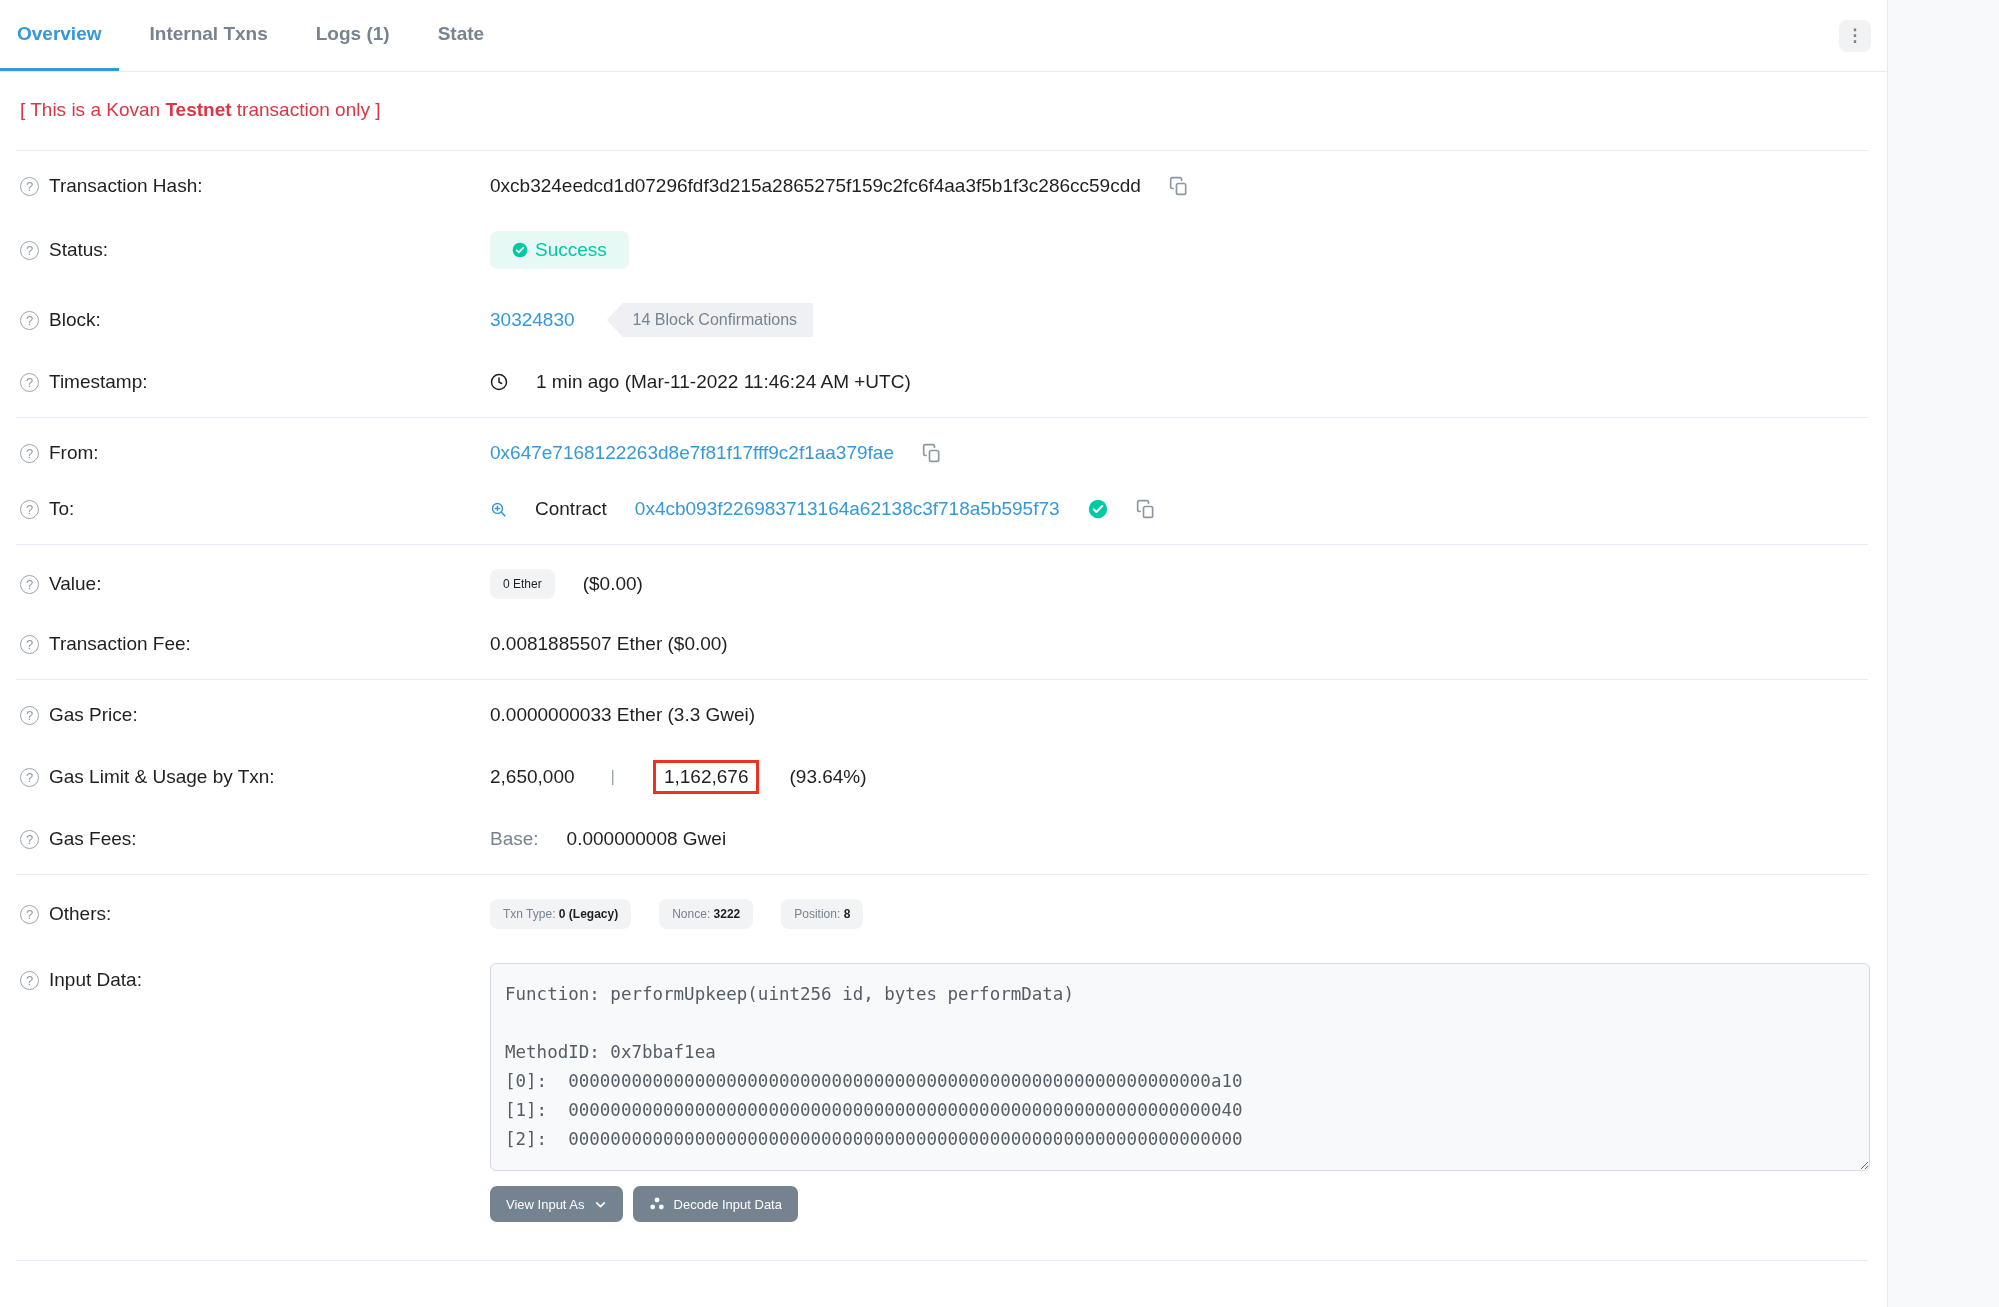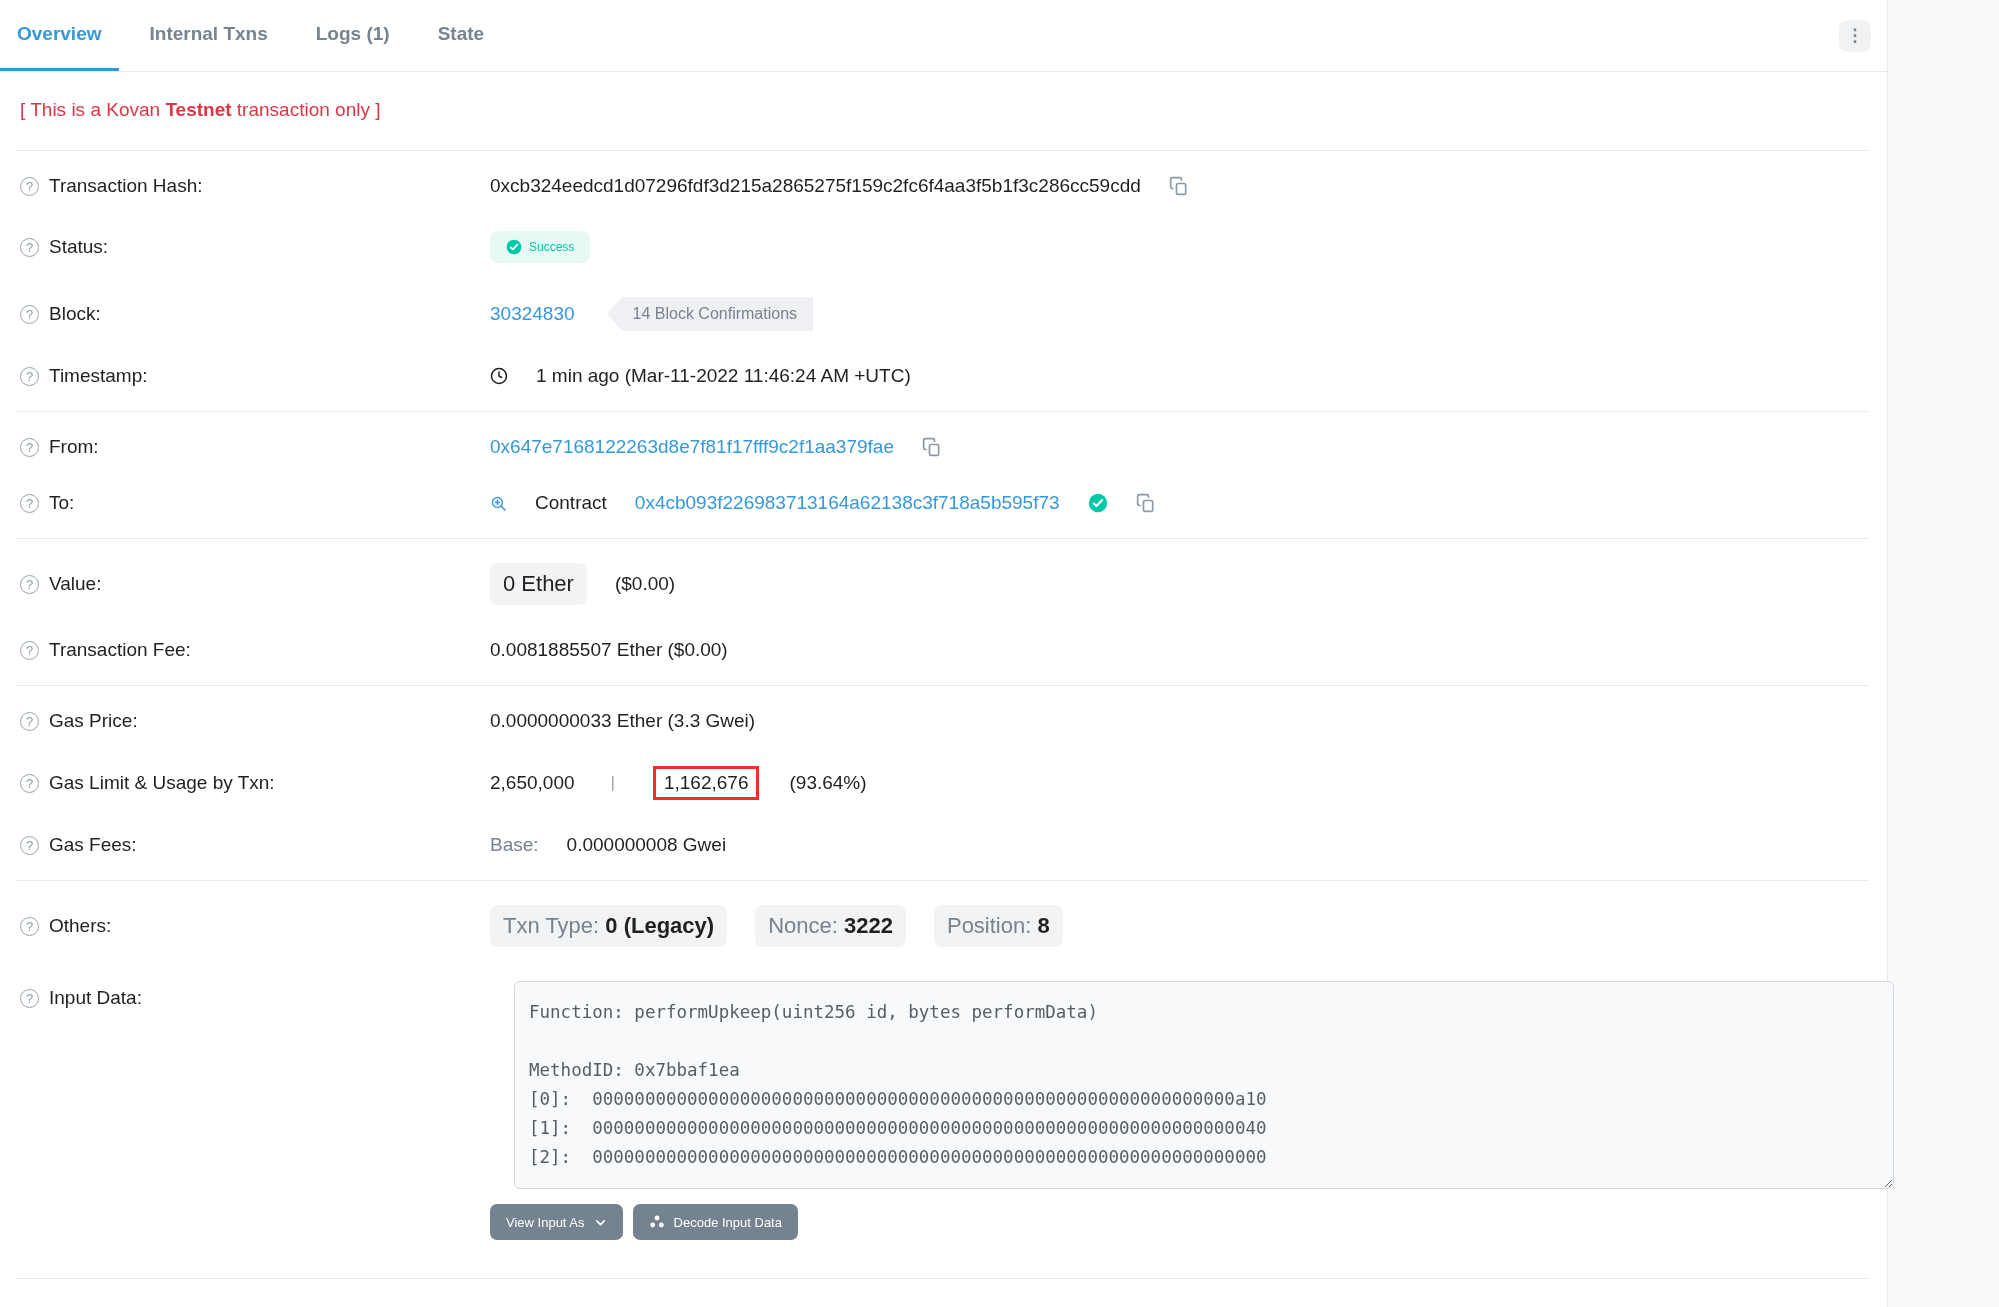--- a/index.html
+++ b/index.html
@@ -32,35 +32,35 @@
   .value-col{flex:1;display:flex;align-items:center;gap:28px;}
   .row.top-align{align-items:flex-start;}
   .row.top-align .label-col{padding-top:6px;}
 
   .help{width:19px;height:19px;flex:none;border:1px solid #9aa6b0;border-radius:50%;color:#8c98a4;
         font-size:13px;display:inline-flex;align-items:center;justify-content:center;cursor:pointer;}
   .link{color:var(--accent);text-decoration:none;cursor:pointer;}
   .icon-btn{background:none;border:none;padding:0;cursor:pointer;display:inline-flex;align-items:center;}
 
   .badge-success{display:inline-flex;align-items:center;gap:7px;background:var(--success-bg);
-        color:var(--success);padding:8px 16px;border-radius:8px;font-size:12px;}
+        color:var(--success);padding:8px 22px;border-radius:8px;font-size:19px;}
   .badge-confirm{background:#eef0f3;color:var(--muted);font-size:16px;padding:8px 16px 8px 26px;
         clip-path:polygon(16px 0,100% 0,100% 100%,16px 100%,0 50%);margin-left:4px;}
-  .badge-gray{background:var(--badge-bg);border-radius:8px;padding:8px 13px;font-size:22px;text-align:right;}
+  .badge-gray{background:var(--badge-bg);border-radius:8px;padding:8px 13px;font-size:12px;text-align:right;}
   .badge-gray .blabel{color:var(--muted);}
   .badge-gray .bval{font-weight:700;color:var(--text);}
 
   .sep-pipe{color:#9aa4ad;font-size:17px;margin:0 8px;}
   .red-box{border:3px solid var(--annotation-red);padding:3px 8px;margin:0 2px;}
   .muted{color:var(--muted);}
 
   .input-wrap{display:flex;flex-direction:column;}
   textarea.input-data{width:1380px;height:208px;resize:vertical;background:#f8f9fa;
         border:1px solid #d5d8dc;border-radius:6px;padding:16px 14px;color:var(--mono-text);
-        font-family:"DejaVu Sans Mono",monospace;font-size:17.5px;line-height:29px;white-space:pre;overflow:auto;margin-left:24px;}
+        font-family:"DejaVu Sans Mono",monospace;font-size:17.5px;line-height:29px;white-space:pre;overflow:auto;}
   .btn-row{display:flex;gap:10px;margin-top:15px;}
   .btn{display:inline-flex;align-items:center;gap:9px;background:var(--button-bg);color:#fff;
         border:none;border-radius:7px;padding:10px 16px;font-size:13px;font-family:inherit;cursor:pointer;}
   .bottom-pad{height:14px;}
   svg{flex:none;}
 </style>
 </head>
 <body>
 
 <div class="card">

